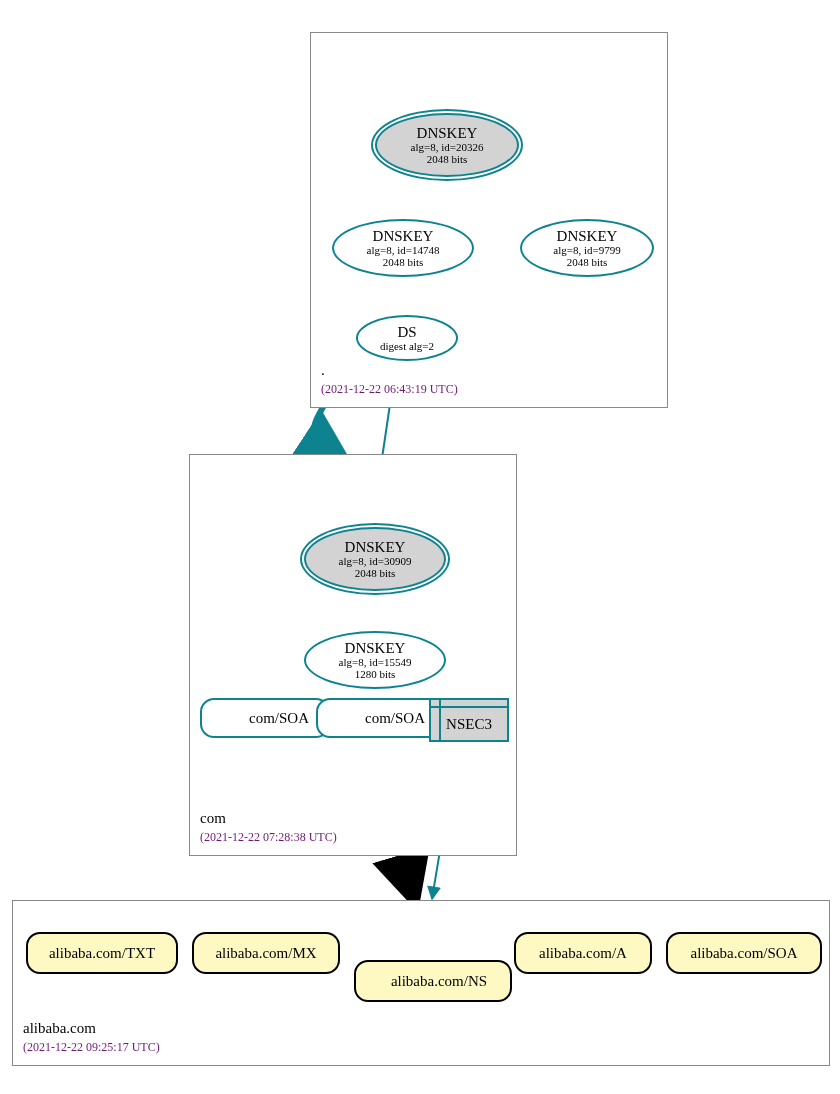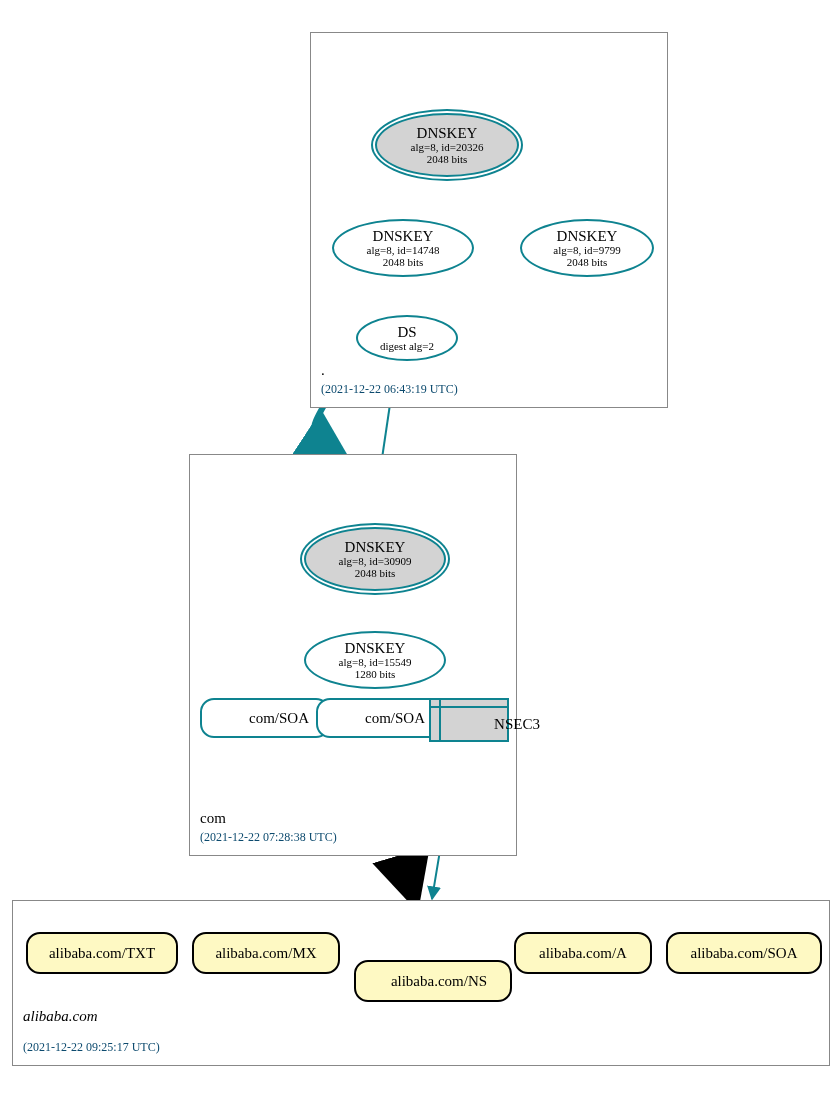--- a/index.html
+++ b/index.html
@@ -18,21 +18,21 @@
   .zone-label {
     position: absolute;
     left: 10px;
     font-size: 15px;
     color: #000;
   }
   .zone-timestamp {
     position: absolute;
     left: 10px;
     font-size: 12px;
-    color: #0c4a6e;
+    color: #701a75;
   }
   .node {
     position: absolute;
     display: flex;
     flex-direction: column;
     align-items: center;
     justify-content: center;
     text-align: center;
     line-height: 1.1;
   }
@@ -169,27 +169,27 @@
 
 <div class="node rr-box" style="left:200px; top:698px; width:98px; height:36px;">
   <span class="node-title">com/SOA</span>
 </div>
 <div class="node rr-box" style="left:316px; top:698px; width:98px; height:36px;">
   <span class="node-title">com/SOA</span>
 </div>
 <div class="nsec3" style="position:absolute; left:429px; top:698px; width:76px; height:40px;">
   <div style="position:absolute; left:0; top:6px; width:100%; height:0; border-top:2px solid #0e8390;"></div>
   <div style="position:absolute; left:8px; top:0; width:0; height:100%; border-left:2px solid #0e8390;"></div>
-  <div style="position:absolute; left:0; top:0; width:100%; height:100%; display:flex; align-items:center; justify-content:center; padding-top:4px;padding-left:48px;">
+  <div style="position:absolute; left:0; top:0; width:100%; height:100%; display:flex; align-items:center; justify-content:center; padding-top:4px;">
     <span class="node-title">NSEC3</span>
   </div>
 </div>
 
 <div class="zone-box" style="left:12px; top:900px; width:816px; height:164px;">
-  <div class="zone-label" style="bottom:40px;font-style:italic;">alibaba.com</div>
+  <div class="zone-label" style="bottom:28px;">alibaba.com</div>
   <div class="zone-timestamp" style="bottom:10px;">(2021-12-22 09:25:17 UTC)</div>
 </div>
 
 <div class="node rr-box-black" style="left:26px;  top:932px; width:148px; height:38px;">
   <span class="node-title">alibaba.com/TXT</span>
 </div>
 <div class="node rr-box-black" style="left:192px; top:932px; width:144px; height:38px;">
   <span class="node-title">alibaba.com/MX</span>
 </div>
 <div class="node rr-box-black" style="left:354px; top:960px; width:142px; height:38px;padding-left:12px;">

